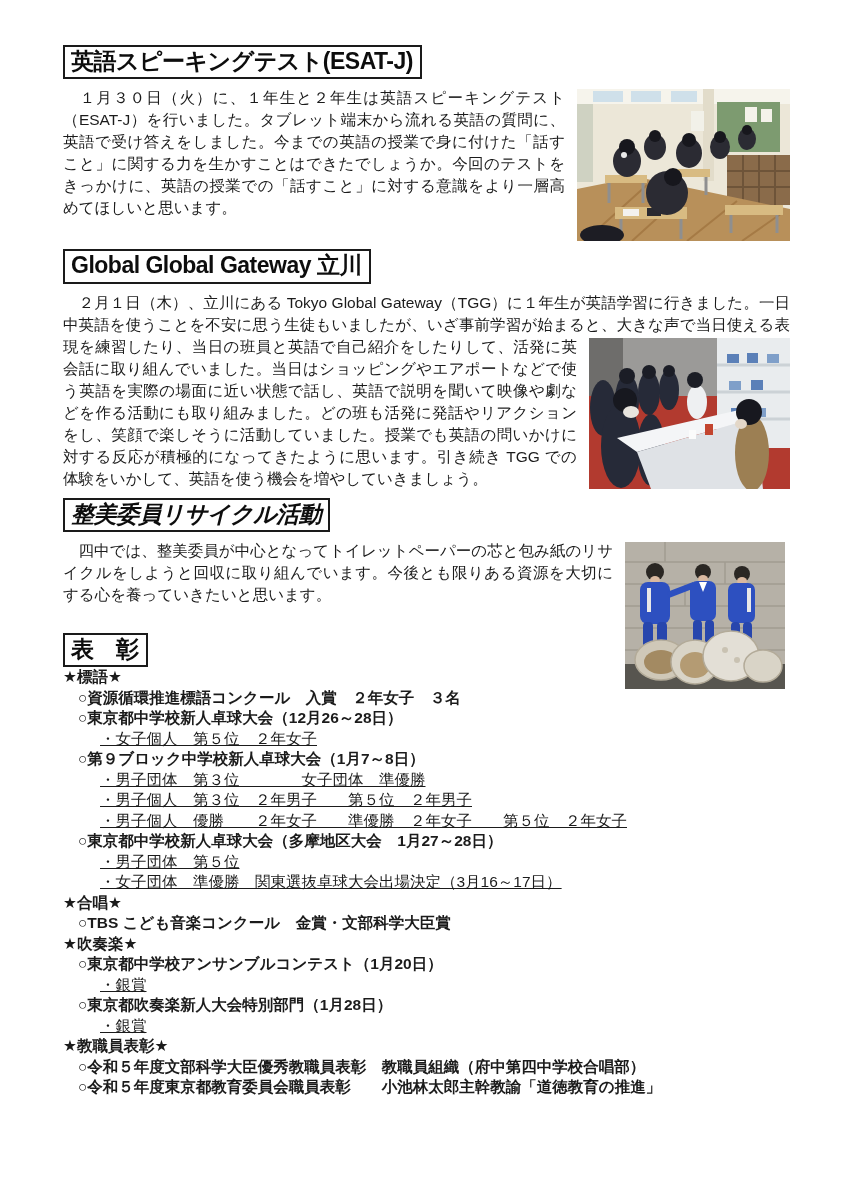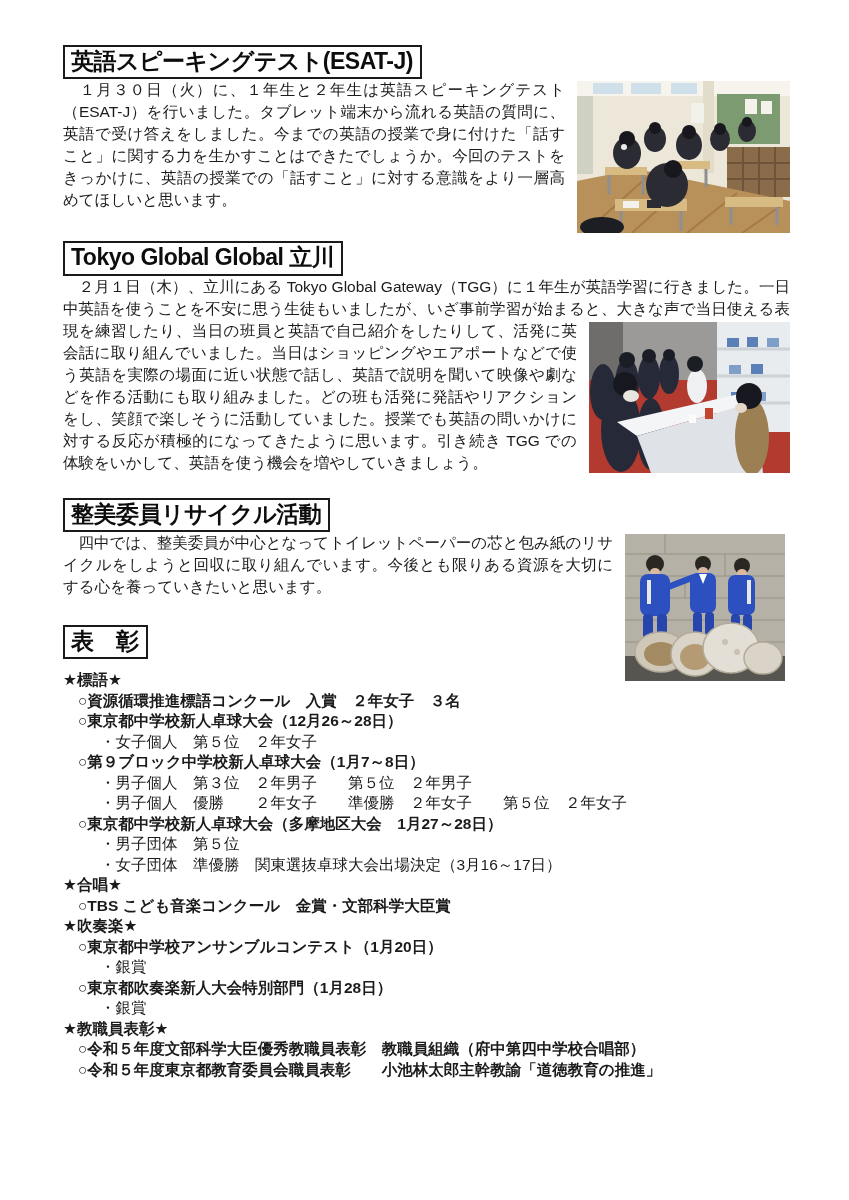--- a/index.html
+++ b/index.html
@@ -24,34 +24,34 @@
     background: #ffffff;
   }
   .title-row { line-height: 0; }
   .para {
     font-size: 15.5px;
     line-height: 22px;
     text-align: justify;
     color: #1b1b1b;
   }
   .mt-s1 { margin-top: 0; }
-  .mt-after-title { margin-top: 0; }
+  .mt-after-title { margin-top: 8px; }
   .mt-s2 { margin-top: 27px; }
-  .mt-s3 { margin-top: 24px; }
+  .mt-s3 { margin-top: 8px; font-style: italic; }
   .mt-s4 { margin-top: 27px; }
   .photo-float {
     float: right;
     margin: 2px 0 8px 12px;
     line-height: 0;
   }
   .photo-float svg { filter: blur(0.6px); display: block; }
-  .awards { margin-top: 11px; font-size: 15.5px; line-height: 20.5px; }
+  .awards { font-size: 15.5px; line-height: 20.5px; }
   .awards .lv0 { padding-left: 0; font-weight: bold; }
   .awards .lv1 { padding-left: 15px; font-weight: bold; }
-  .awards .lv2 { padding-left: 37px; }
+  .awards .lv2 { padding-left: 37px; text-decoration: underline; }
 </style>
 </head>
 <body>
 
 <div class="page">
 
   <div class="title-row mt-s1">
     <span class="sec-title">英語スピーキングテスト(ESAT-J)</span>
   </div>
   <div class="para mt-after-title">
@@ -94,21 +94,21 @@
         <ellipse cx="90" cy="104" rx="21" ry="22" fill="#2b2b33"></ellipse>
         <circle cx="96" cy="88" r="9" fill="#17171d"></circle>
         <circle cx="47" cy="66" r="3" fill="#e9e9e9"></circle>
         <ellipse cx="25" cy="146" rx="22" ry="10" fill="#1d1d24"></ellipse>
       </svg>
     </span>
     <span>　１月３０日（火）に、１年生と２年生は英語スピーキングテスト（ESAT-J）を行いました。タブレット端末から流れる英語の質問に、英語で受け答えをしました。今までの英語の授業で身に付けた「話すこと」に関する力を生かすことはできたでしょうか。今回のテストをきっかけに、英語の授業での「話すこと」に対する意識をより一層高めてほしいと思います。</span>
   </div>
 
   <div class="title-row mt-s2" style="clear:right;">
-    <span class="sec-title">Tokyo Global Global 立川</span>
+    <span class="sec-title">Global Global Gateway 立川</span>
   </div>
   <div class="para mt-after-title">
     <span>　２月１日（木）、立川にある Tokyo Global Gateway（TGG）に１年生が英語学習に行きました。一日中英語を使うことを不安に思う生徒もいましたが、いざ事前学習が始まると、大きな声で当日使える表現を練習したり、当日の</span><span class="photo-float">
       <svg width="201" height="151" viewBox="0 0 201 151" xmlns="http://www.w3.org/2000/svg">
         <rect width="201" height="60" fill="#9b9a98"></rect>
         <rect x="0" y="0" width="34" height="60" fill="#6e6d6b"></rect>
         <rect x="0" y="58" width="201" height="93" fill="#b23a2f"></rect>
         <rect x="128" y="0" width="73" height="110" fill="#e9ecee"></rect>
         <path d="M128 27 h73 M128 54 h73 M128 81 h73" stroke="#ccd2d6" stroke-width="3" fill="none"></path>
         <rect x="138" y="16" width="12" height="9" fill="#5b80b8"></rect>
@@ -195,20 +195,21 @@
 
   <div class="title-row mt-s4">
     <span class="sec-title">表　彰</span>
   </div>
   <div class="awards">
       <div class="lv0">★標語★</div>
       <div class="lv1">○資源循環推進標語コンクール　入賞　２年女子　３名</div>
       <div class="lv1">○東京都中学校新人卓球大会（12月26～28日）</div>
       <div class="lv2">・女子個人　第５位　２年女子</div>
       <div class="lv1">○第９ブロック中学校新人卓球大会（1月7～8日）</div>
+      <div class="lv2">・男子団体　第３位　　　　女子団体　準優勝</div>
       <div class="lv2">・男子個人　第３位　２年男子　　第５位　２年男子</div>
       <div class="lv2">・男子個人　優勝　　２年女子　　準優勝　２年女子　　第５位　２年女子</div>
       <div class="lv1">○東京都中学校新人卓球大会（多摩地区大会　1月27～28日）</div>
       <div class="lv2">・男子団体　第５位</div>
       <div class="lv2">・女子団体　準優勝　関東選抜卓球大会出場決定（3月16～17日）</div>
       <div class="lv0">★合唱★</div>
       <div class="lv1">○TBS こども音楽コンクール　金賞・文部科学大臣賞</div>
       <div class="lv0">★吹奏楽★</div>
       <div class="lv1">○東京都中学校アンサンブルコンテスト（1月20日）</div>
       <div class="lv2">・銀賞</div>

